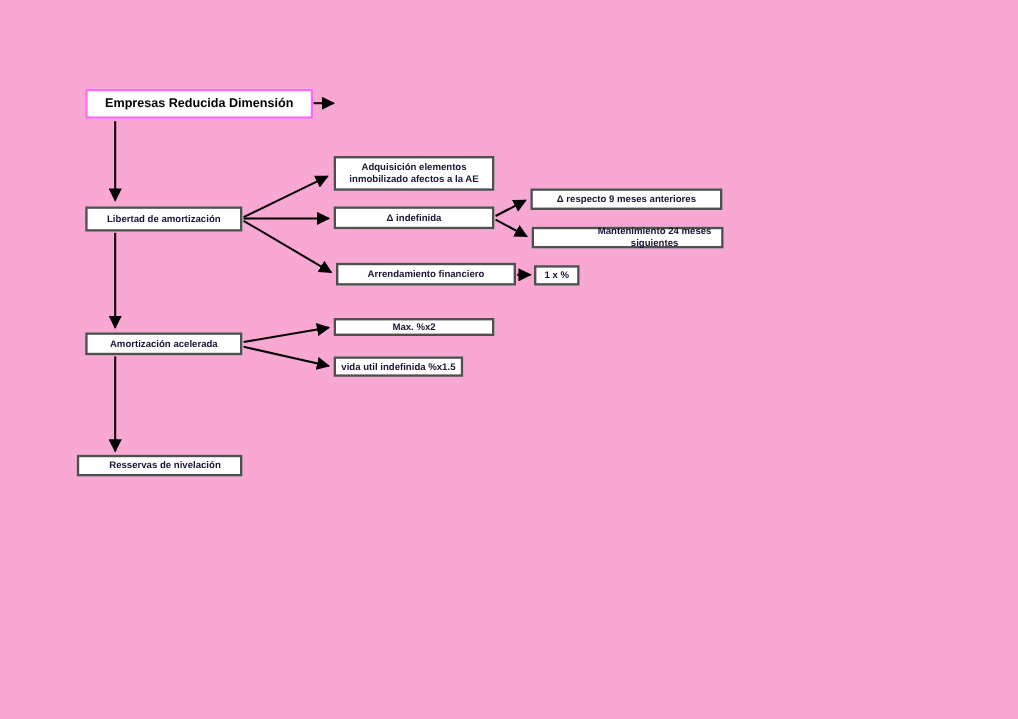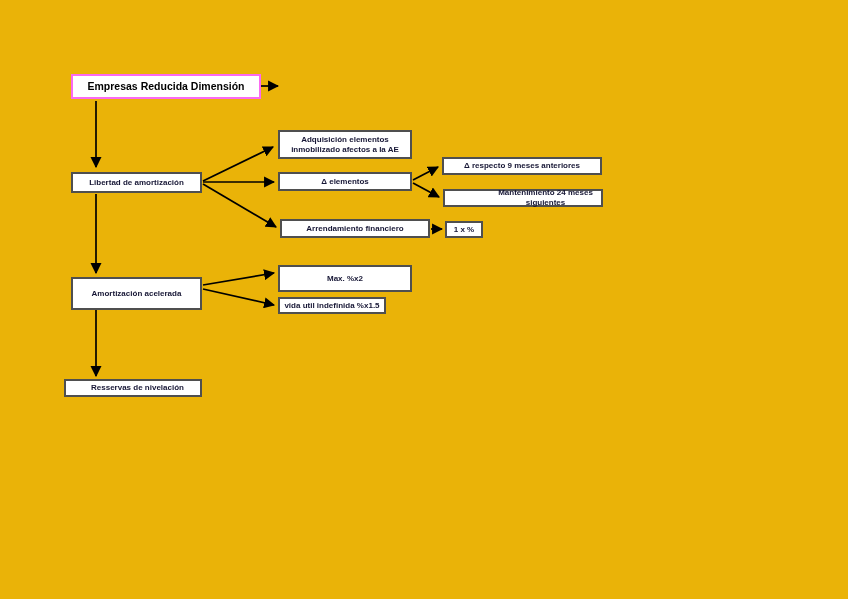--- a/index.html
+++ b/index.html
@@ -1,20 +1,20 @@
 <!DOCTYPE html>
 <html><head>
 <meta charset="utf-8">
 <style>
   html, body { margin: 0; padding: 0; background: #ffffff; }
   .canvas {
     position: relative;
     width: 848px;
     height: 599px;
-    background: #eab308;
+    background: #f9a8d4;
     font-family: "Liberation Sans", sans-serif;
     overflow: hidden;
   }
   .connectors {
     position: absolute;
     left: 0; top: 0;
     width: 848px; height: 599px;
     pointer-events: none;
   }
   .node {
@@ -41,22 +41,22 @@
   .n-root          { left: 71px;  top: 74px;  width: 190px; height: 25px; }
   .n-max10         { left: 283px; top: 78px;  width: 155px; height: 17px; }
   .n-libertad      { left: 71px;  top: 172px; width: 131px; height: 21px; }
   .n-adquisicion   { left: 278px; top: 130px; width: 134px; height: 29px; }
   .n-plantilla     { left: 278px; top: 172px; width: 134px; height: 19px; }
   .n-arrendamiento { left: 280px; top: 219px; width: 150px; height: 19px; }
   .n-respecto      { left: 442px; top: 157px; width: 160px; height: 18px; }
   .n-mantenimiento { left: 443px; top: 189px; width: 160px; height: 18px; padding-left: 48px; }
   .n-tres          { left: 445px; top: 221px; width: 38px;  height: 17px; }
   .n-importe       { left: 632px; top: 167px; width: 157px; height: 29px; }
-  .n-acelerada     { left: 71px;  top: 277px; width: 131px; height: 33px; }
-  .n-maxx2         { left: 278px; top: 265px; width: 134px; height: 27px; }
+  .n-acelerada     { left: 71px;  top: 277px; width: 131px; height: 19px; }
+  .n-maxx2         { left: 278px; top: 265px; width: 134px; height: 15px; }
   .n-vida          { left: 278px; top: 297px; width: 108px; height: 17px; justify-content: flex-end; }
   .n-reservas      { left: 64px;  top: 379px; width: 138px; height: 18px; padding-left: 12px; }
 </style>
 </head>
 <body>
 
 <div class="canvas">
 
   <svg class="connectors" viewBox="0 0 848 599" xmlns="http://www.w3.org/2000/svg">
     <defs>
@@ -87,21 +87,21 @@
 
   <div class="node n-adquisicion">
     <span>Adquisición elementos inmobilizado afectos a la AE</span>
   </div>
 
   <div class="node n-libertad">
     <span>Libertad de amortización</span>
   </div>
 
   <div class="node n-plantilla">
-    <span>Δ elementos</span>
+    <span>Δ indefinida</span>
   </div>
 
   <div class="node n-respecto">
     <span>Δ respecto 9 meses anteriores</span>
   </div>
 
   <div class="node n-mantenimiento">
     <span>Mantenimiento 24 meses siguientes</span>
   </div>
 

